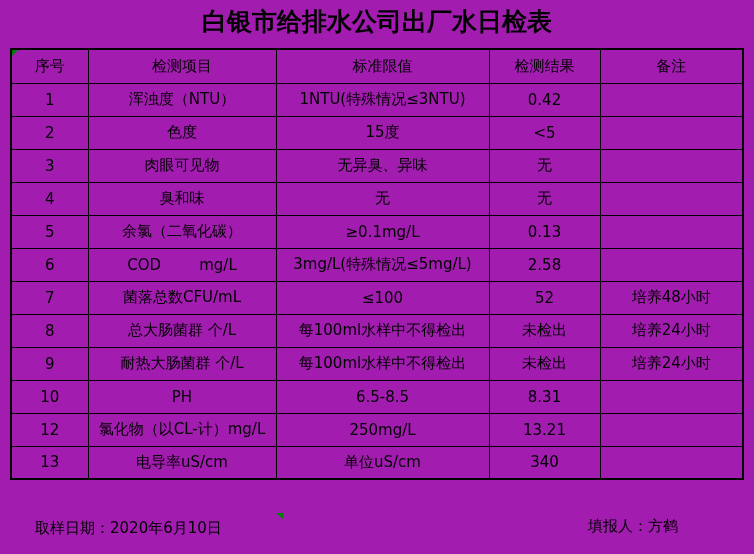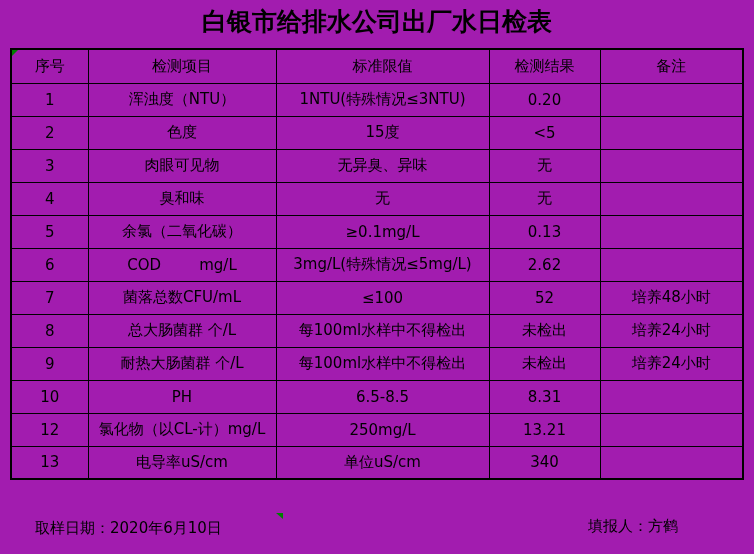--- a/index.html
+++ b/index.html
@@ -90,21 +90,21 @@
         <th>标准限值</th>
         <th>检测结果</th>
         <th>备注</th>
       </tr>
     </thead>
     <tbody>
   <tr>
     <td>1</td>
     <td>浑浊度（NTU）</td>
     <td>1NTU(特殊情况≤3NTU)</td>
-    <td>0.20</td>
+    <td>0.42</td>
     <td></td>
   </tr>
 
   <tr>
     <td>2</td>
     <td>色度</td>
     <td>15度</td>
     <td>&lt;5</td>
     <td></td>
   </tr>
@@ -130,21 +130,21 @@
     <td>余氯（二氧化碳）</td>
     <td>≥0.1mg/L</td>
     <td>0.13</td>
     <td></td>
   </tr>
 
   <tr>
     <td>6</td>
     <td>COD        mg/L</td>
     <td>3mg/L(特殊情况≤5mg/L)</td>
-    <td>2.62</td>
+    <td>2.58</td>
     <td></td>
   </tr>
 
   <tr>
     <td>7</td>
     <td>菌落总数CFU/mL</td>
     <td>≤100</td>
     <td>52</td>
     <td>培养48小时</td>
   </tr>

